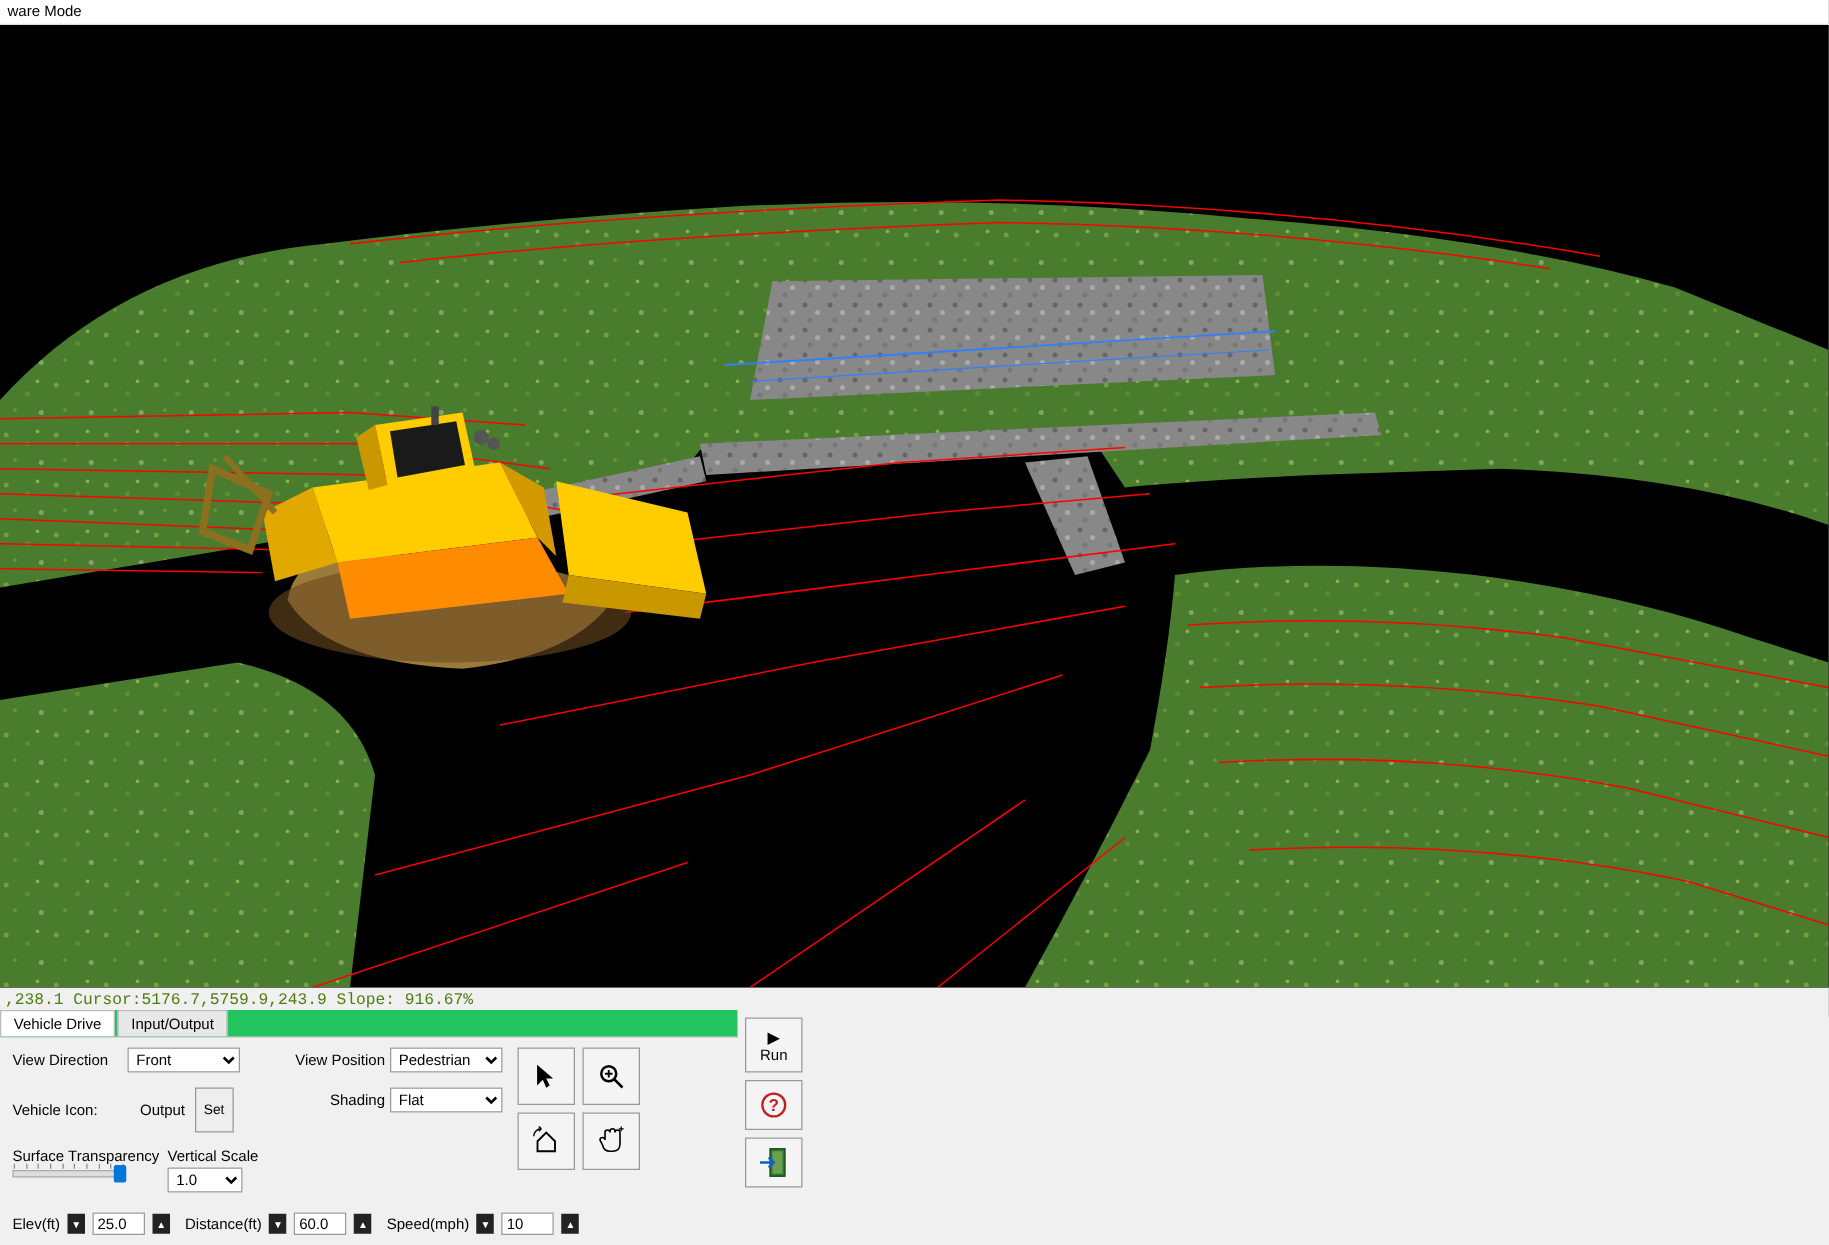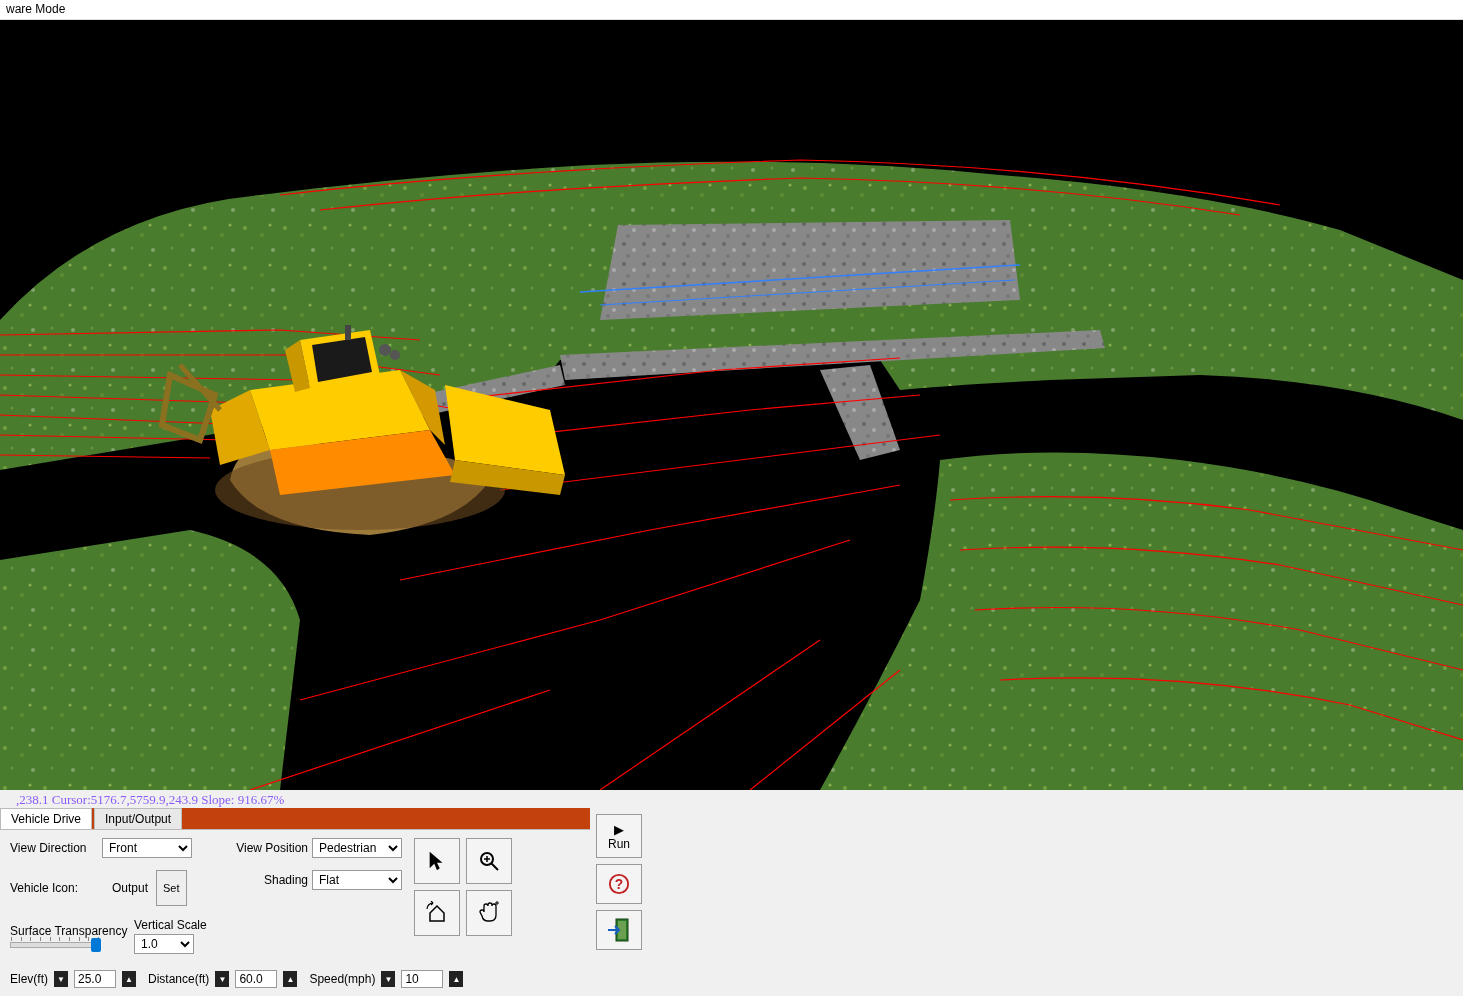--- a/index.html
+++ b/index.html
@@ -27,40 +27,40 @@
   position: relative;
   overflow: hidden;
 }
 .terrain-svg {
   width: 100%;
   height: 100%;
   display: block;
 }
 .status-line {
   background: #f0f0f0;
-  padding: 2px 16px;
-  font-family: Liberation Serif, serif;
+  padding: 2px 4px;
+  font-family: Liberation Mono, monospace;
   font-size: 13px;
-  color: #8b5cf6;
+  color: #4d7c0f;
   height: 18px;
   white-space: nowrap;
 }
 .lower-area {
   display: flex;
   flex: 1;
   background: #f0f0f0;
 }
 .tabs-panel {
   width: 590px;
   display: flex;
   flex-direction: column;
 }
 .tab-row {
   display: flex;
-  background: #c2410c;
+  background: #22c55e;
   border-bottom: 1px solid #bbb;
   height: 22px;
 }
 .tab {
   padding: 3px 10px;
   background: #e8e8e8;
   border: 1px solid #bbb;
   border-bottom: none;
   font-size: 12px;
   cursor: pointer;
@@ -315,21 +315,21 @@
           <label style="width:88px">View Direction</label>
           <select class="wide">
             <option>Front</option>
           </select>
         </div>
         <div class="ctrl-row">
           <label style="width:88px">Vehicle Icon:</label>
           <span style="width:50px;text-align:right;padding-right:4px">Output</span>
           <button class="btn-small">Set</button>
         </div>
-        <div class="ctrl-row" style="align-items:center">
+        <div class="ctrl-row" style="align-items:flex-start">
           <div style="width:120px">
             <label>Surface Transparency</label>
             <div class="slider-track">
               <div class="slider-ticks">
                     <span></span>
                     <span></span>
                     <span></span>
                     <span></span>
                     <span></span>
                     <span></span>

